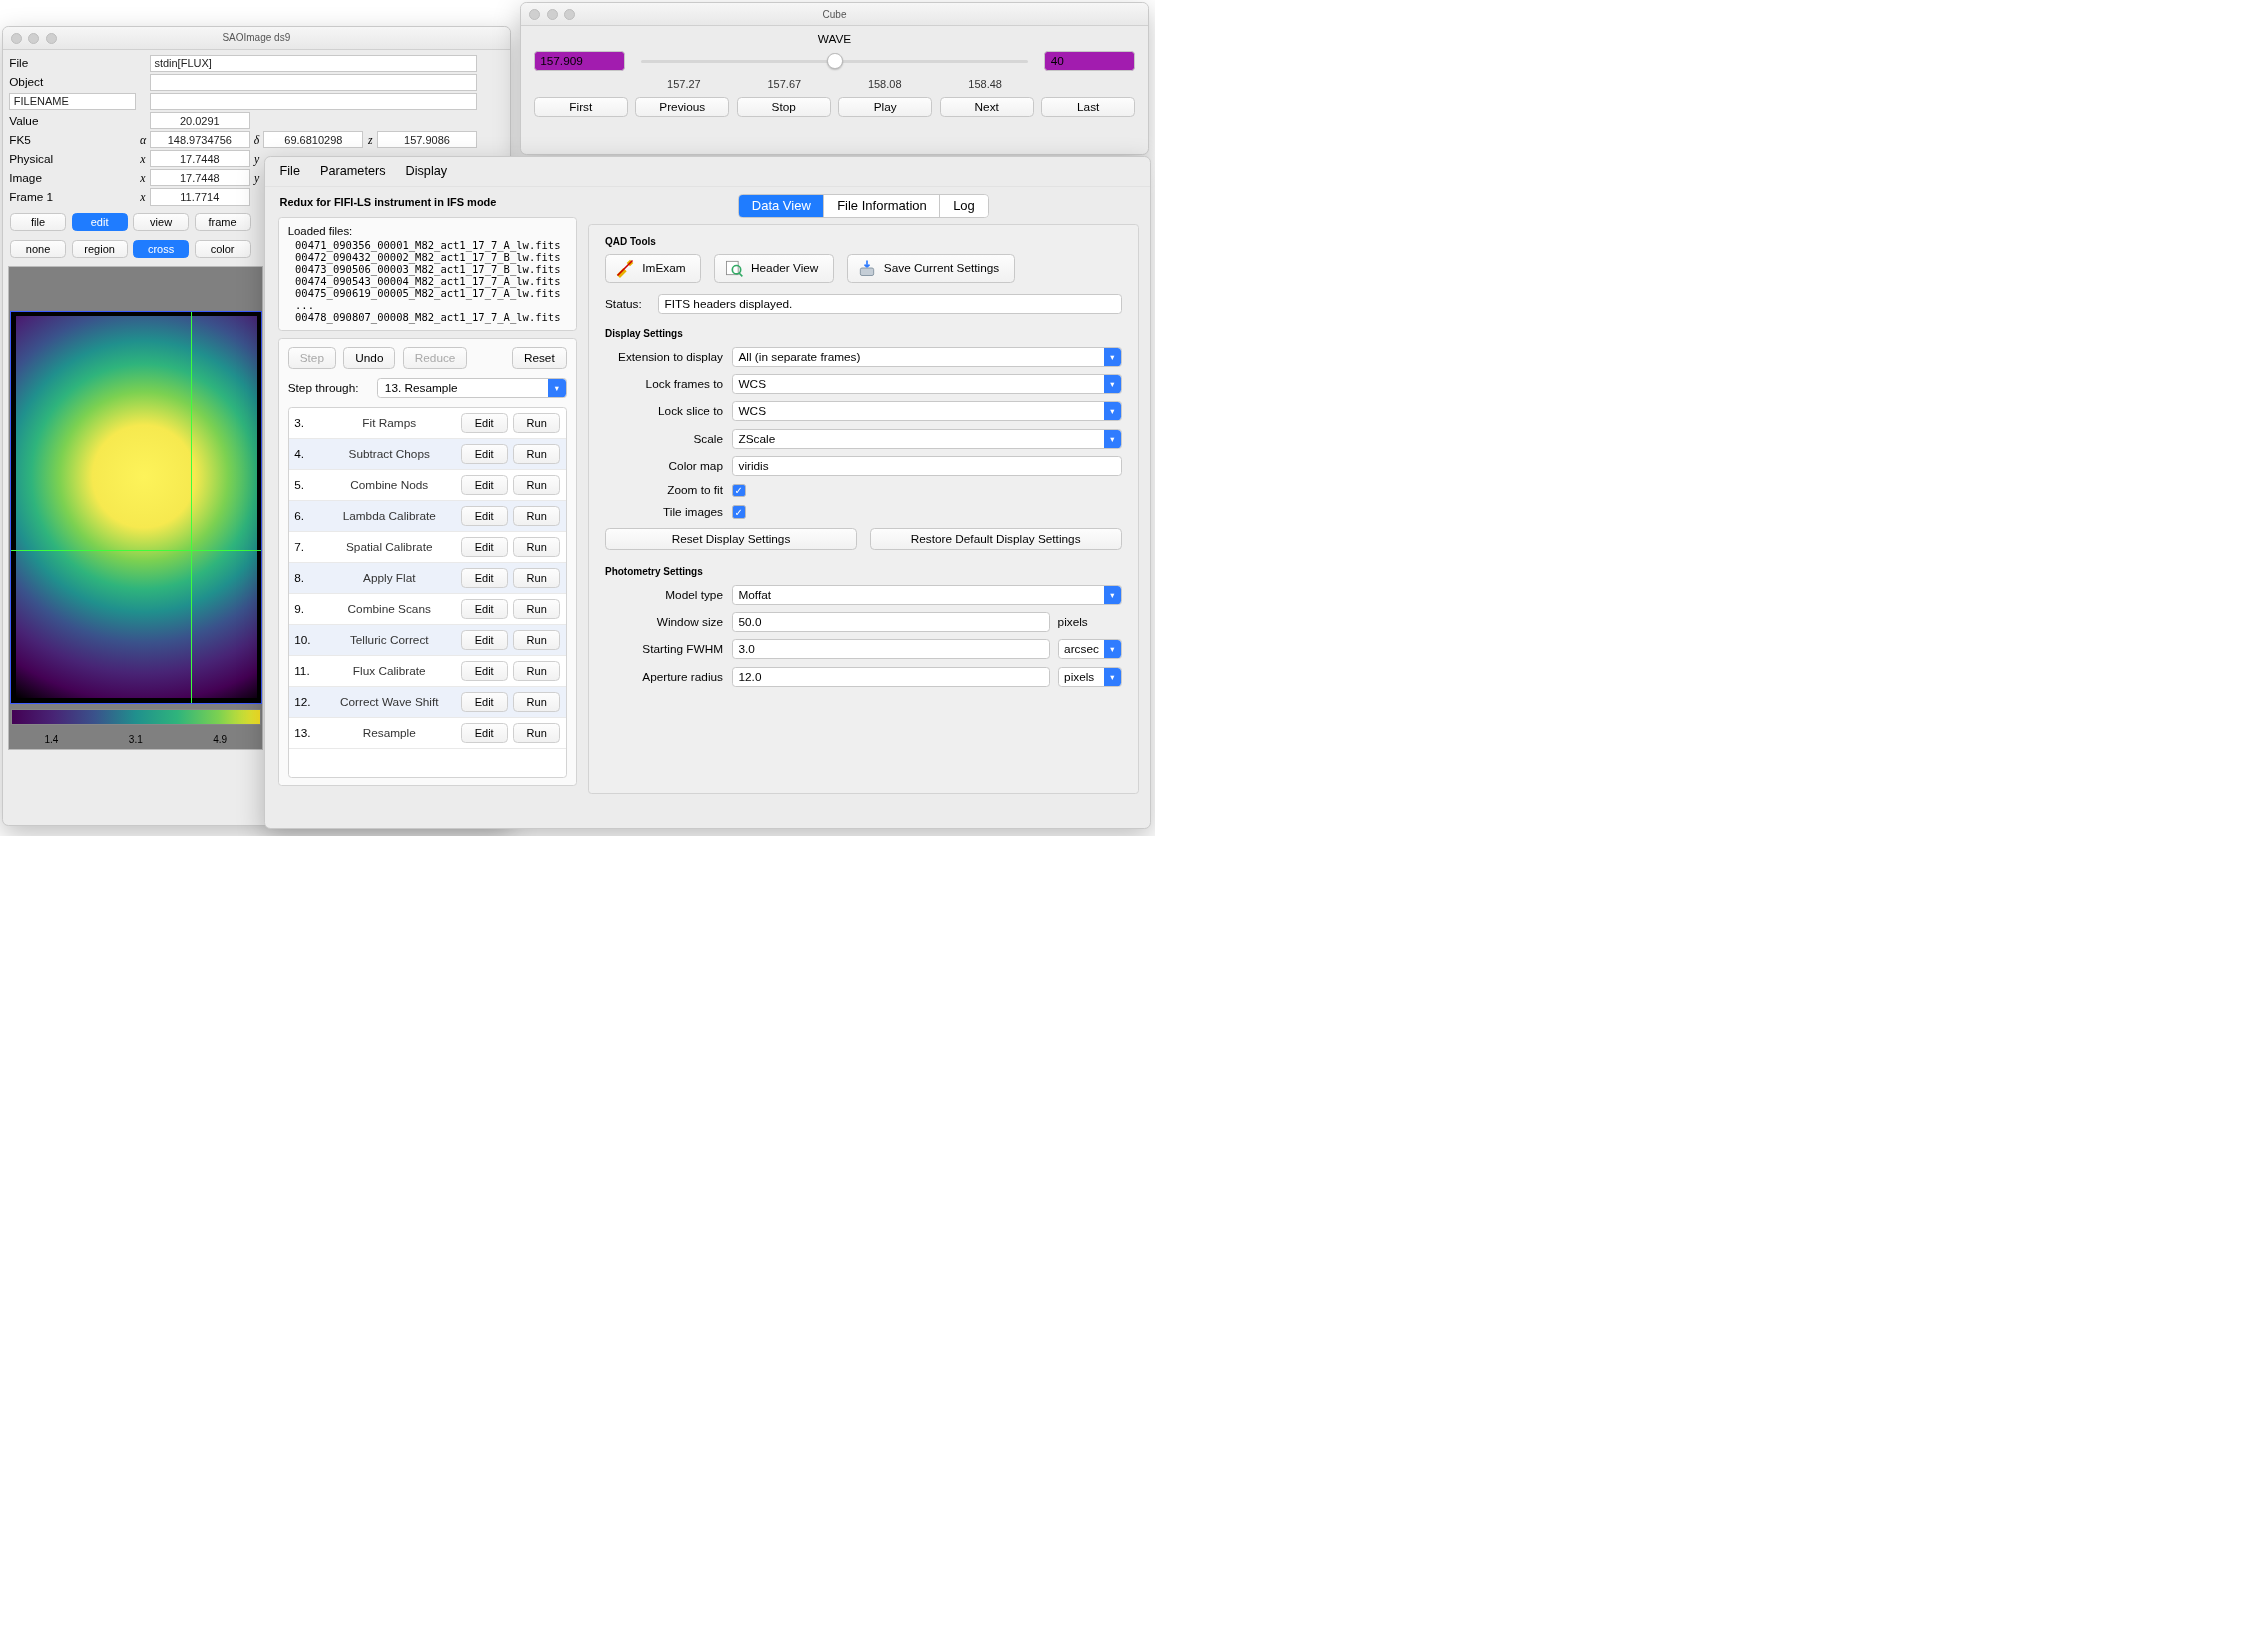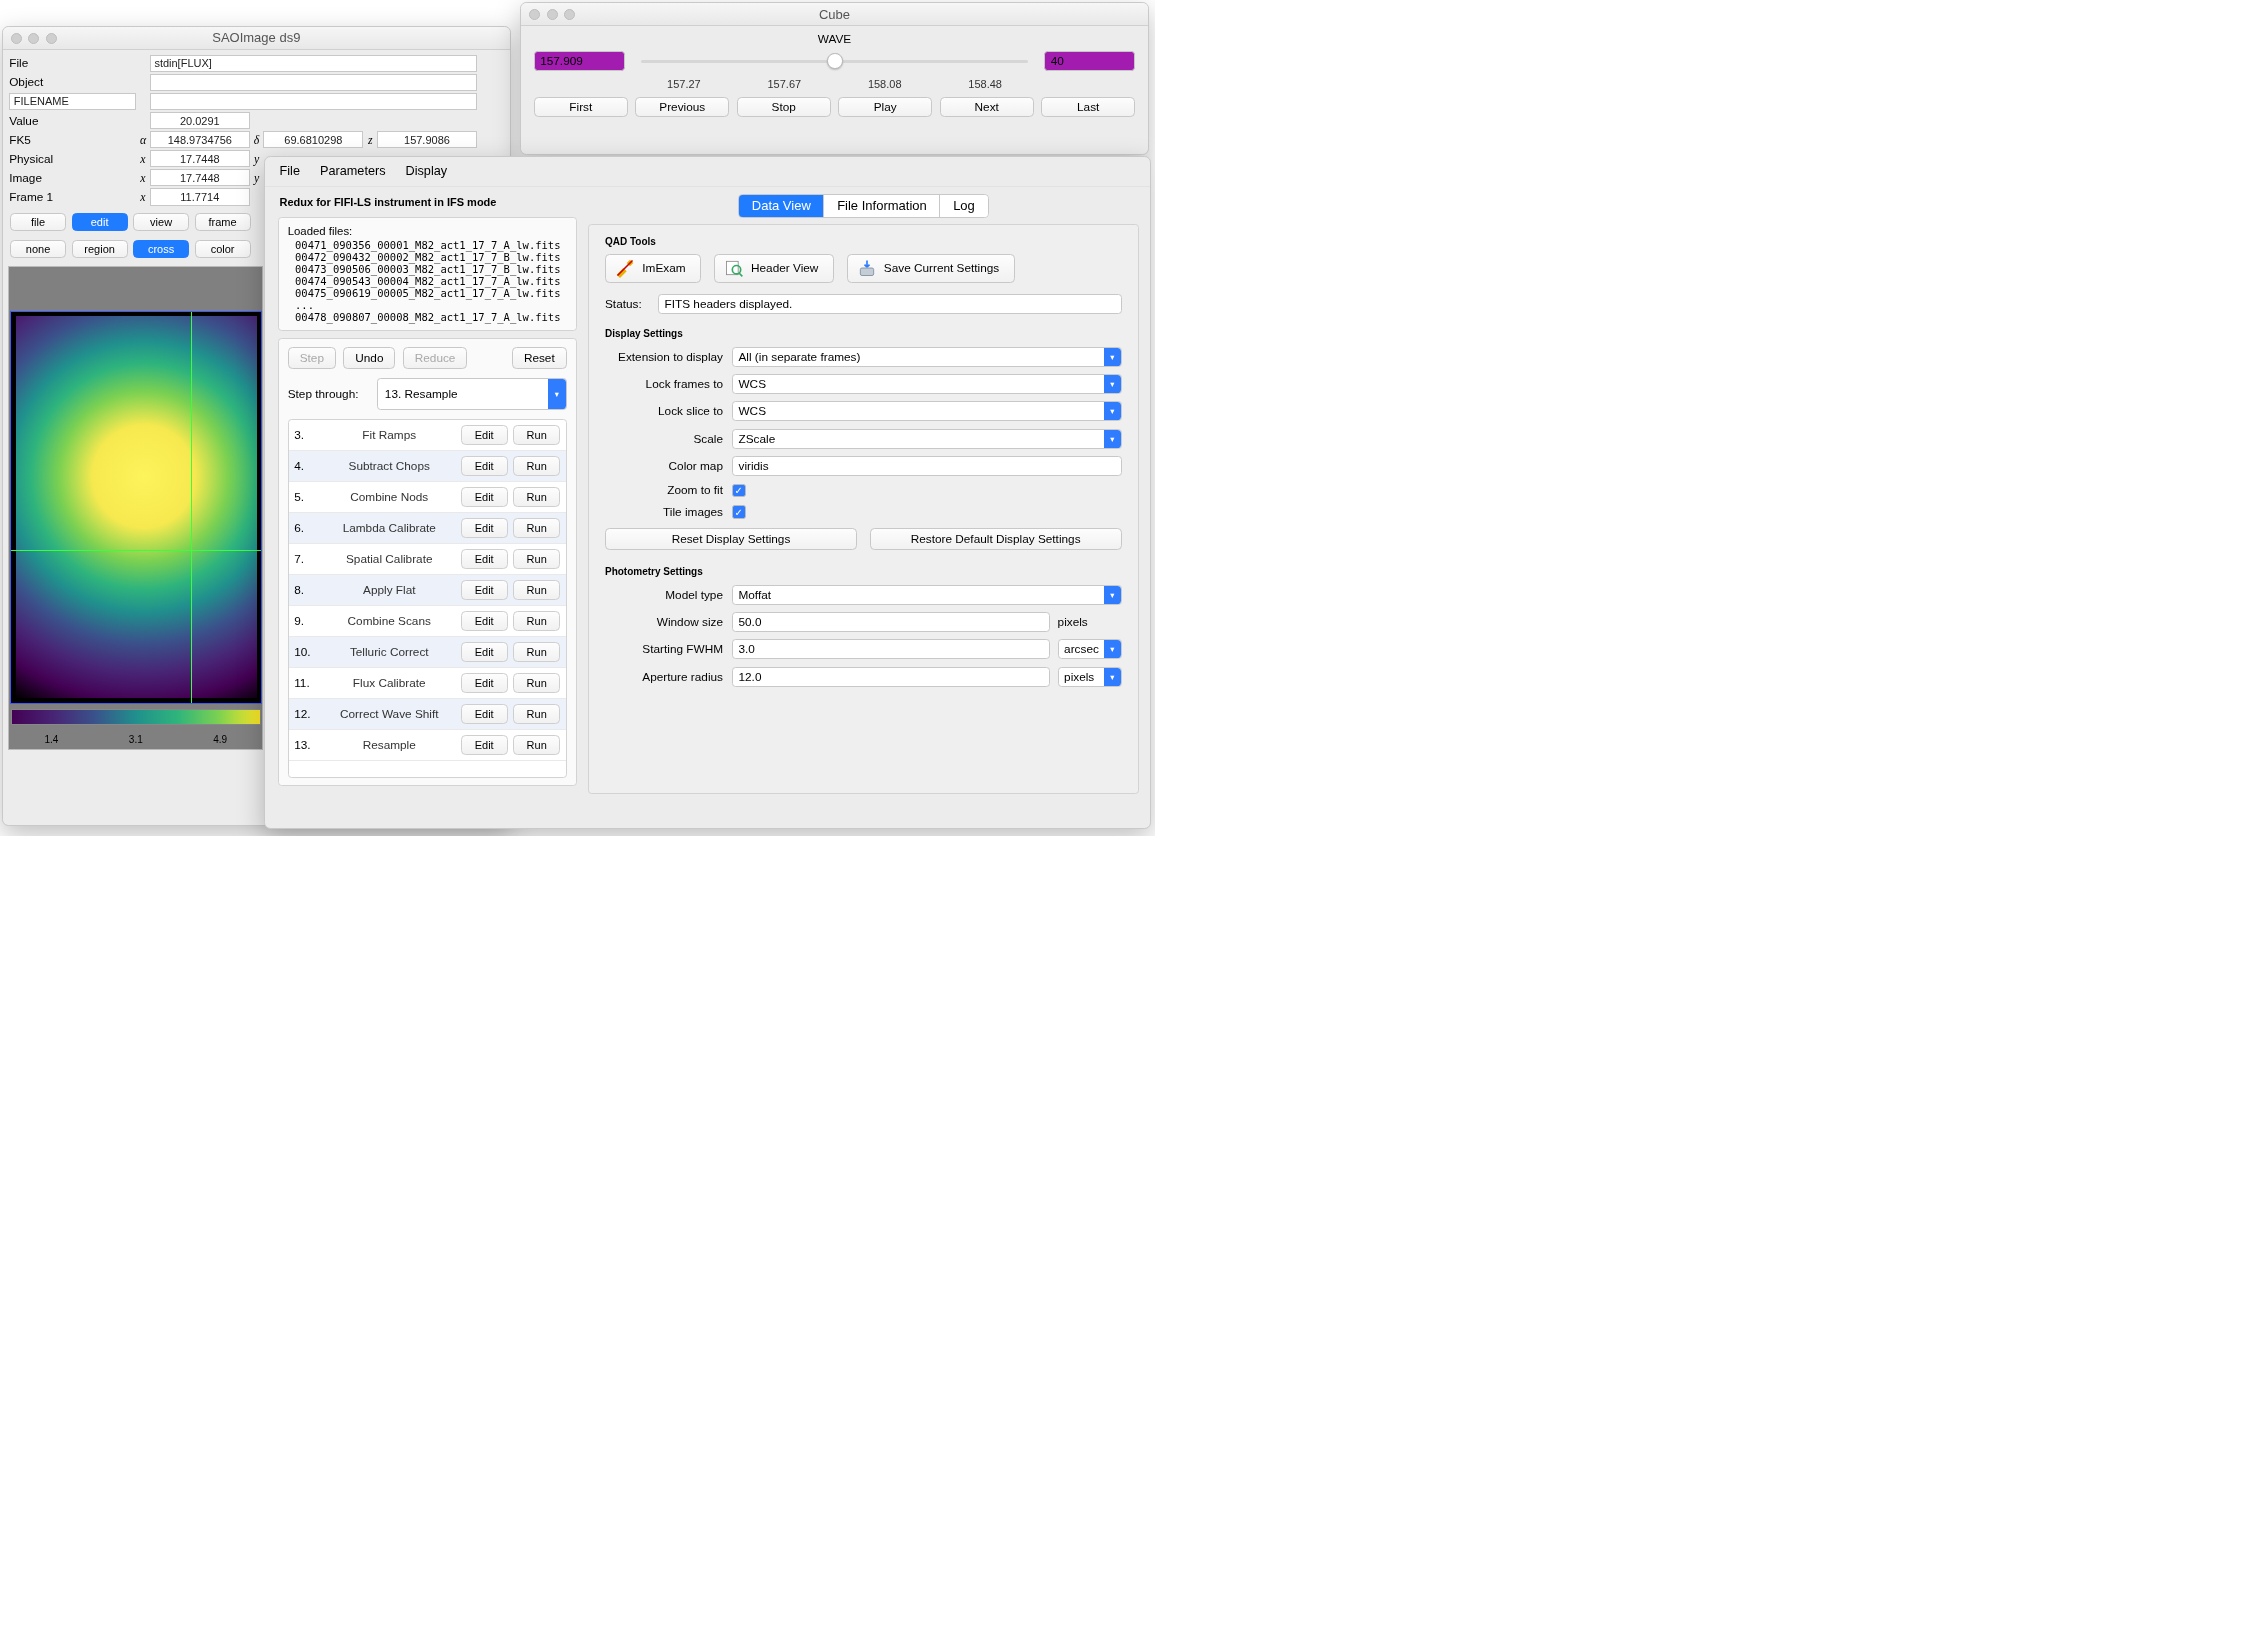--- a/index.html
+++ b/index.html
@@ -21,21 +21,21 @@
     box-shadow: 0 9px 27px rgba(0,0,0,.25);
     overflow: hidden;
   }
   .titlebar {
     height: 23.6px;
     background: linear-gradient(#f6f6f6,#e8e8e8);
     border-bottom: 0.9px solid #d0d0d0;
     display: flex;
     align-items: center;
     justify-content: center;
-    font-size: 13px;
+    font-size: 10px;
     position: relative;
     color: #555;
   }
   .traffic {
     position: absolute;
     left: 8.2px; top: 6.4px;
     display: flex; gap: 6.4px;
   }
   .tlight { width: 11px; height: 11px; border-radius: 50%; background:#cfcfcf; border:0.9px solid #bdbdbd; }
   .tl-red { background:#ff5f57;border-color:#e04640;}
@@ -123,21 +123,21 @@
   .loaded-list div{font-family:ui-monospace,Menlo,monospace;font-size:10.5px;white-space:nowrap;padding-left:7.3px;}
   .ctrl-row{display:flex;gap:7.3px;margin-bottom:9px;}
   .btn{
     height:22px;padding:0 11px;border:0.9px solid #c8c8c8;border-radius:4.5px;
     background:linear-gradient(#fdfdfd,#f1f1f1);font-size:11.8px;
     display:flex;align-items:center;justify-content:center;cursor:pointer;
   }
   .btn.disabled{color:#a9a9a9;}
   .steprow{display:flex;align-items:center;gap:18px;margin-bottom:9px;}
   .select{
-    flex:1;height:32px;background:#fff;border:0.9px solid #c8c8c8;border-radius:3.6px;
+    flex:1;height:20px;background:#fff;border:0.9px solid #c8c8c8;border-radius:3.6px;
     padding-left:7.3px;display:flex;align-items:center;position:relative;font-size:11.8px;
   }
   .select .caret{
     position:absolute;right:0;top:0;bottom:0;width:18px;
     background:#2f7cff;border-radius:0 3.6px 3.6px 0;
     display:flex;align-items:center;justify-content:center;color:#fff;font-size:8.2px;
   }
   .steps-table{flex:1;border:0.9px solid #d3d3d3;border-radius:3.6px;background:#fff;overflow-y:auto;}
   .step-item{
     display:flex;align-items:center;height:31px;border-bottom:0.9px solid #e9e9e9;

